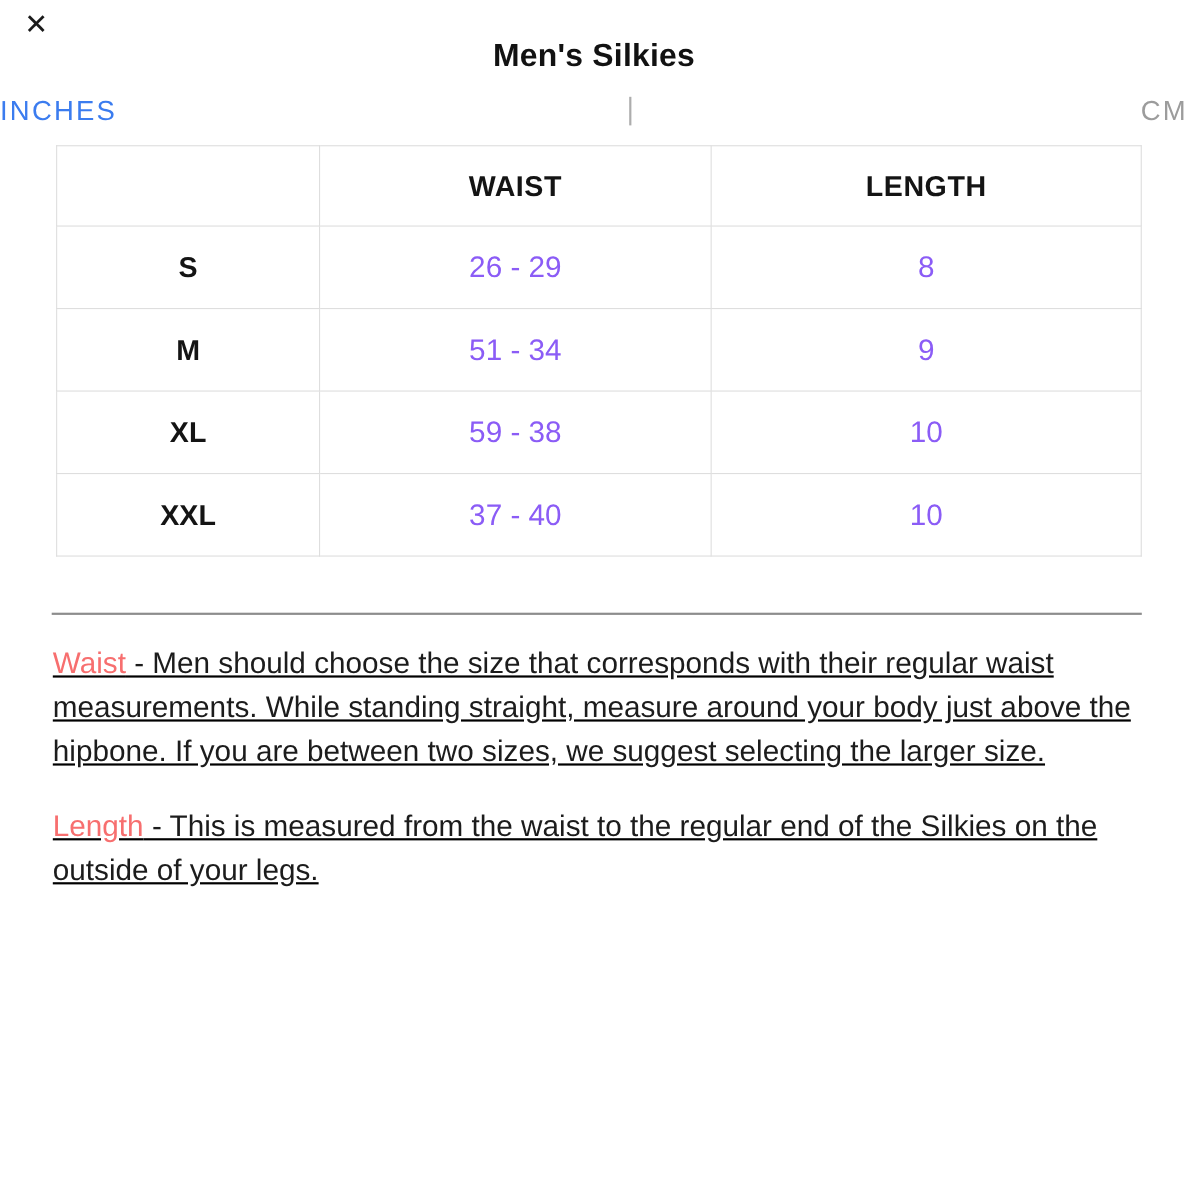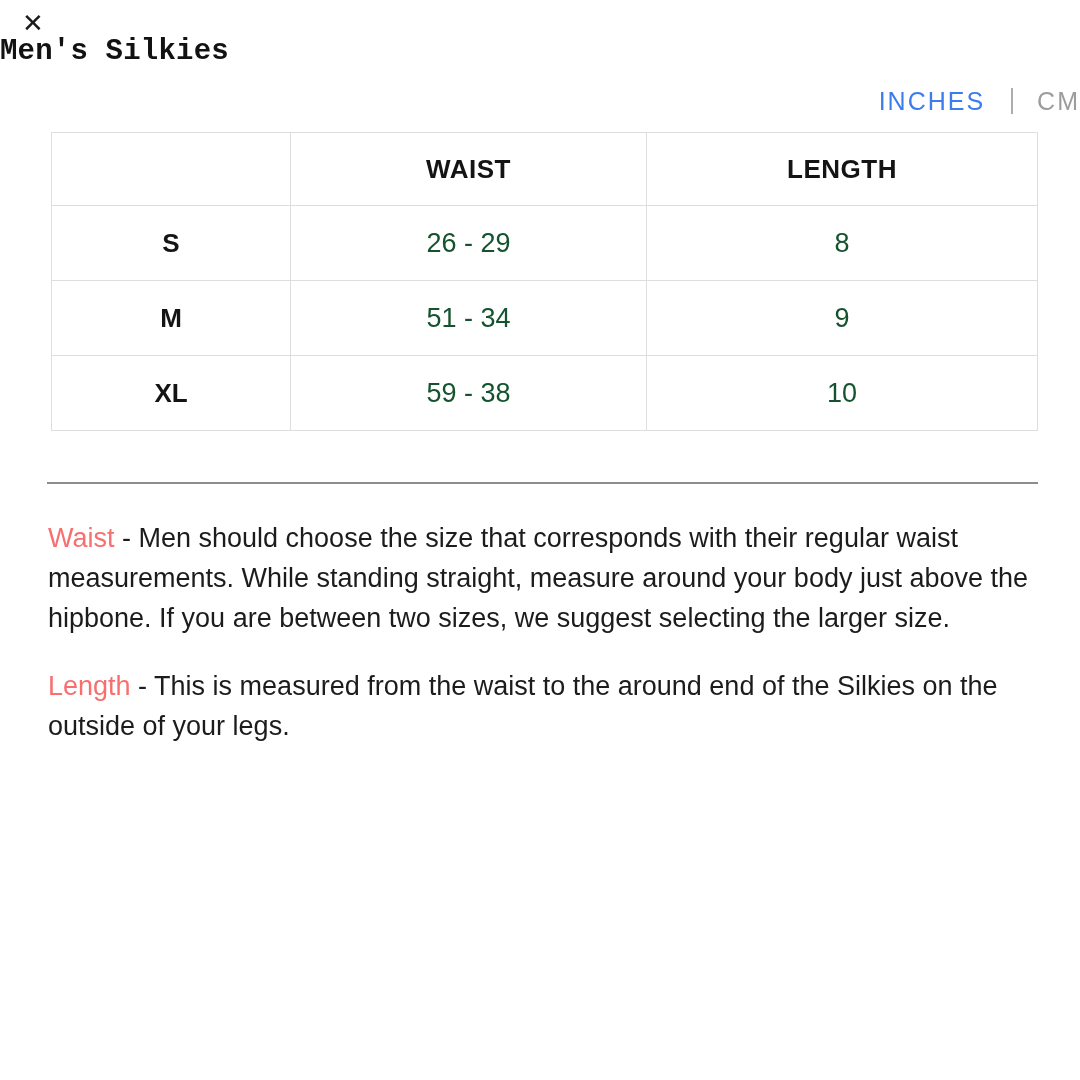--- a/index.html
+++ b/index.html
@@ -20,32 +20,32 @@
     left: 22px;
     top: 10px;
     font-size: 26px;
     line-height: 26px;
     color: #1a1a1a;
     cursor: pointer;
     font-family: "DejaVu Sans", sans-serif;
   }
   .title {
     padding-top: 33px;
+    text-align: center;
     font-size: 29px;
     line-height: 37px;
     font-weight: 700;
     color: #121212;
     letter-spacing: 0.2px;
-    font-family: Liberation Mono, monospace;
   }
   .unit-toggle {
     margin-top: 16px;
     height: 30px;
     display: flex;
-    justify-content: flex-end;
+    justify-content: space-between;
     align-items: center;
   }
   .unit-option {
     font-size: 25px;
     letter-spacing: 2px;
     cursor: pointer;
   }
   .unit-active { color: #3B7CEF; }
   .unit-inactive { color: #9C9C9C; }
   .toggle-sep {
@@ -70,38 +70,39 @@
   table.size-table th {
     height: 72px;
     font-size: 26px;
     font-weight: 700;
     color: #141414;
     letter-spacing: 0.5px;
   }
   table.size-table td {
     height: 74px;
     font-size: 27px;
-    color: #14532d;
+    color: #8b5cf6;
   }
   table.size-table td.size-cell {
     font-size: 26px;
     font-weight: 700;
     color: #141414;
   }
   .rule {
     margin-left: 47px;
     margin-top: 51px;
     width: 991px;
     height: 2px;
     background: #8D8D8D;
   }
   .notes {
     margin-left: 48px;
-    margin-top: 34px;
+    margin-top: 24px;
     width: 985px;
+    text-decoration: underline;
   }
   .note {
     font-size: 27px;
     line-height: 40px;
     color: #1C1C1C;
     margin: 0 0 28px 0;
   }
   .note .term { color: #F76F6F; }
 </style>
 </head>
@@ -141,23 +142,28 @@
       <tr>
         <td class="size-cell">M</td>
         <td>51 - 34</td>
         <td>9</td>
       </tr>
       <tr>
         <td class="size-cell">XL</td>
         <td>59 - 38</td>
         <td>10</td>
       </tr>
+      <tr>
+        <td class="size-cell">XXL</td>
+        <td>37 - 40</td>
+        <td>10</td>
+      </tr>
     </tbody>
   </table>
 
   <div class="rule"></div>
 
   <div class="notes">
     <p class="note"><span class="term">Waist</span><span> - Men should choose the size that corresponds with their regular waist measurements. While standing straight, measure around your body just above the hipbone. If you are between two sizes, we suggest selecting the larger size.</span></p>
-    <p class="note"><span class="term">Length</span><span> - This is measured from the waist to the around end of the Silkies on the outside of your legs.</span></p>
+    <p class="note"><span class="term">Length</span><span> - This is measured from the waist to the regular end of the Silkies on the outside of your legs.</span></p>
   </div>
 
 </div>
 
 </body></html>

